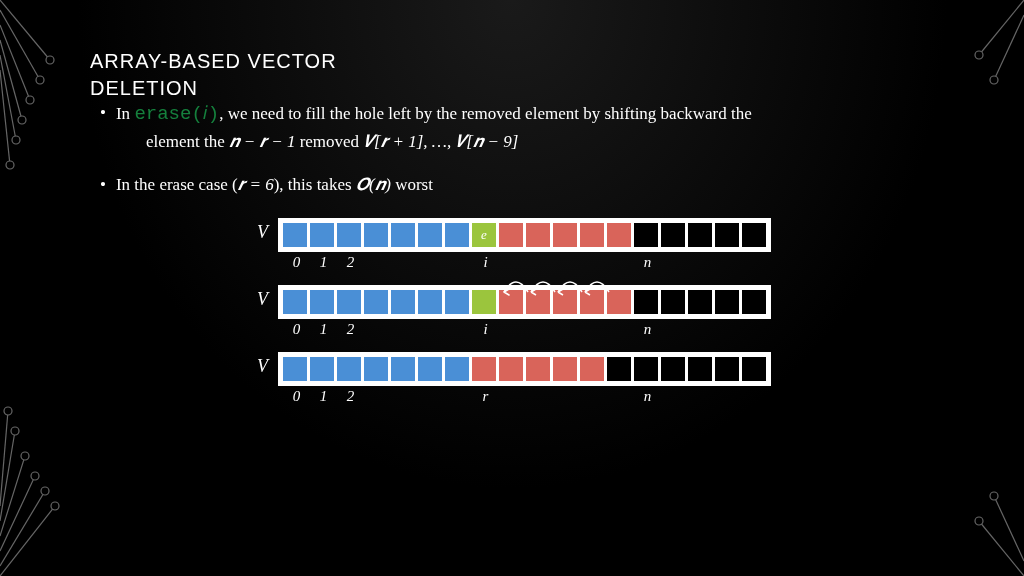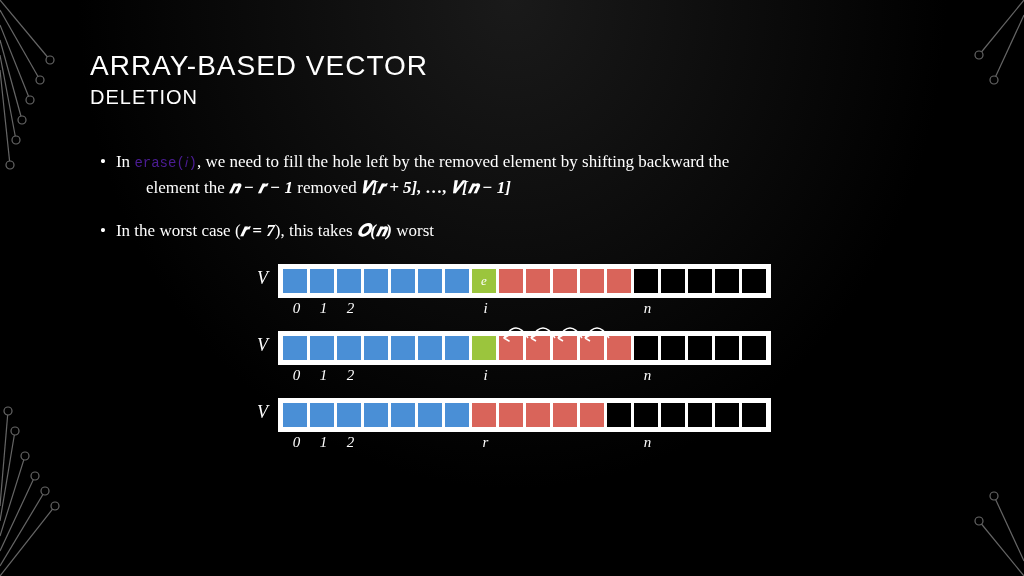--- a/index.html
+++ b/index.html
@@ -13,37 +13,36 @@
       overflow: hidden;
     }
     .circuit-tl { position: absolute; top: 0; left: 0; width: 200px; height: 200px; pointer-events: none; }
     .circuit-tr { position: absolute; top: 0; right: 0; width: 150px; height: 150px; pointer-events: none; }
     .circuit-bl { position: absolute; bottom: 0; left: 0; width: 200px; height: 200px; pointer-events: none; }
     .circuit-br { position: absolute; bottom: 0; right: 0; width: 150px; height: 150px; pointer-events: none; }
     .content { padding: 50px 80px 0 90px; position: relative; z-index: 1; }
     .title {
       font-family: 'Helvetica Neue', Arial, sans-serif;
       font-weight: 300;
-      font-size: 28px;
+      font-size: 20px;
       letter-spacing: 1px;
       margin-bottom: 4px;
     }
     .subtitle {
       font-family: 'Helvetica Neue', Arial, sans-serif;
       font-weight: 300;
       font-size: 20px;
       letter-spacing: 1px;
-      margin-bottom: 40px;
     }
     .bullets { margin-left: 10px; }
     .bullet { display: flex; margin-bottom: 18px; font-size: 17px; line-height: 1.5; }
     .bullet-dot { margin-right: 10px; }
     .bullet-text { flex: 1; }
-    .erase { color: #4c1d95; font-family: 'Courier New', monospace; font-size: 14px; }
-    .boldmath { font-style: italic; font-weight: bold; font-family: 'Times New Roman', serif; }
+    .erase { color: #15803d; font-family: 'Courier New', monospace; font-size: 19px; }
+    .boldmath { font-style: italic; font-weight: normal; font-family: 'Times New Roman', serif; }
     .indent { padding-left: 30px; }
     .arrays { margin-top: 20px; margin-left: 160px; }
     .array-row { display: flex; align-items: flex-start; margin-bottom: 14px; }
     .row-label { font-style: italic; font-family: 'Times New Roman', serif; font-size: 18px; width: 28px; text-align: right; padding-right: 10px; padding-top: 4px; }
     .array-container { border: 2px solid #fff; display: flex; gap: 3px; padding: 3px; background: #fff; }
     .cell { width: 24px; height: 24px; background: #000; display: flex; align-items: center; justify-content: center; font-size: 13px; font-style: italic; color: #fff; }
     .cell.blue { background: #4a8fd6; }
     .cell.green { background: #9bc53d; }
     .cell.red { background: #d9645a; }
     .indices { display: flex; margin-left: 5px; margin-top: 2px; font-family: 'Times New Roman', serif; font-size: 15px; }
@@ -108,28 +107,28 @@
 
   <div class="bullets">
     <div class="bullet">
       <span class="bullet-dot">•</span>
       <div class="bullet-text">
         <span>In </span><span class="erase">erase(𝑖)</span><span>, we need to fill the hole left by the removed element by shifting backward the </span><br>
         <span class="indent">
           <span>element the </span>
           <span class="boldmath">𝒏 − 𝒓 − 1</span>
           <span> removed </span>
-          <span class="boldmath">𝑽[𝒓 + 5], …, 𝑽[𝒏 − 1]</span>
+          <span class="boldmath">𝑽[𝒓 + 1], …, 𝑽[𝒏 − 9]</span>
         </span>
       </div>
     </div>
     <div class="bullet">
       <span class="bullet-dot">•</span>
       <div class="bullet-text">
-        <span>In the worst case (</span><span class="boldmath">𝒓 = 7</span><span>), this takes </span><span class="boldmath">𝑶(𝒏)</span><span> worst</span>
+        <span>In the erase case (</span><span class="boldmath">𝒓 = 6</span><span>), this takes </span><span class="boldmath">𝑶(𝒏)</span><span> worst</span>
       </div>
     </div>
   </div>
 
   <div class="arrays">
 
     <div class="array-row">
       <span class="row-label">V</span>
       <div>
         <div class="array-container" id="arr1">

